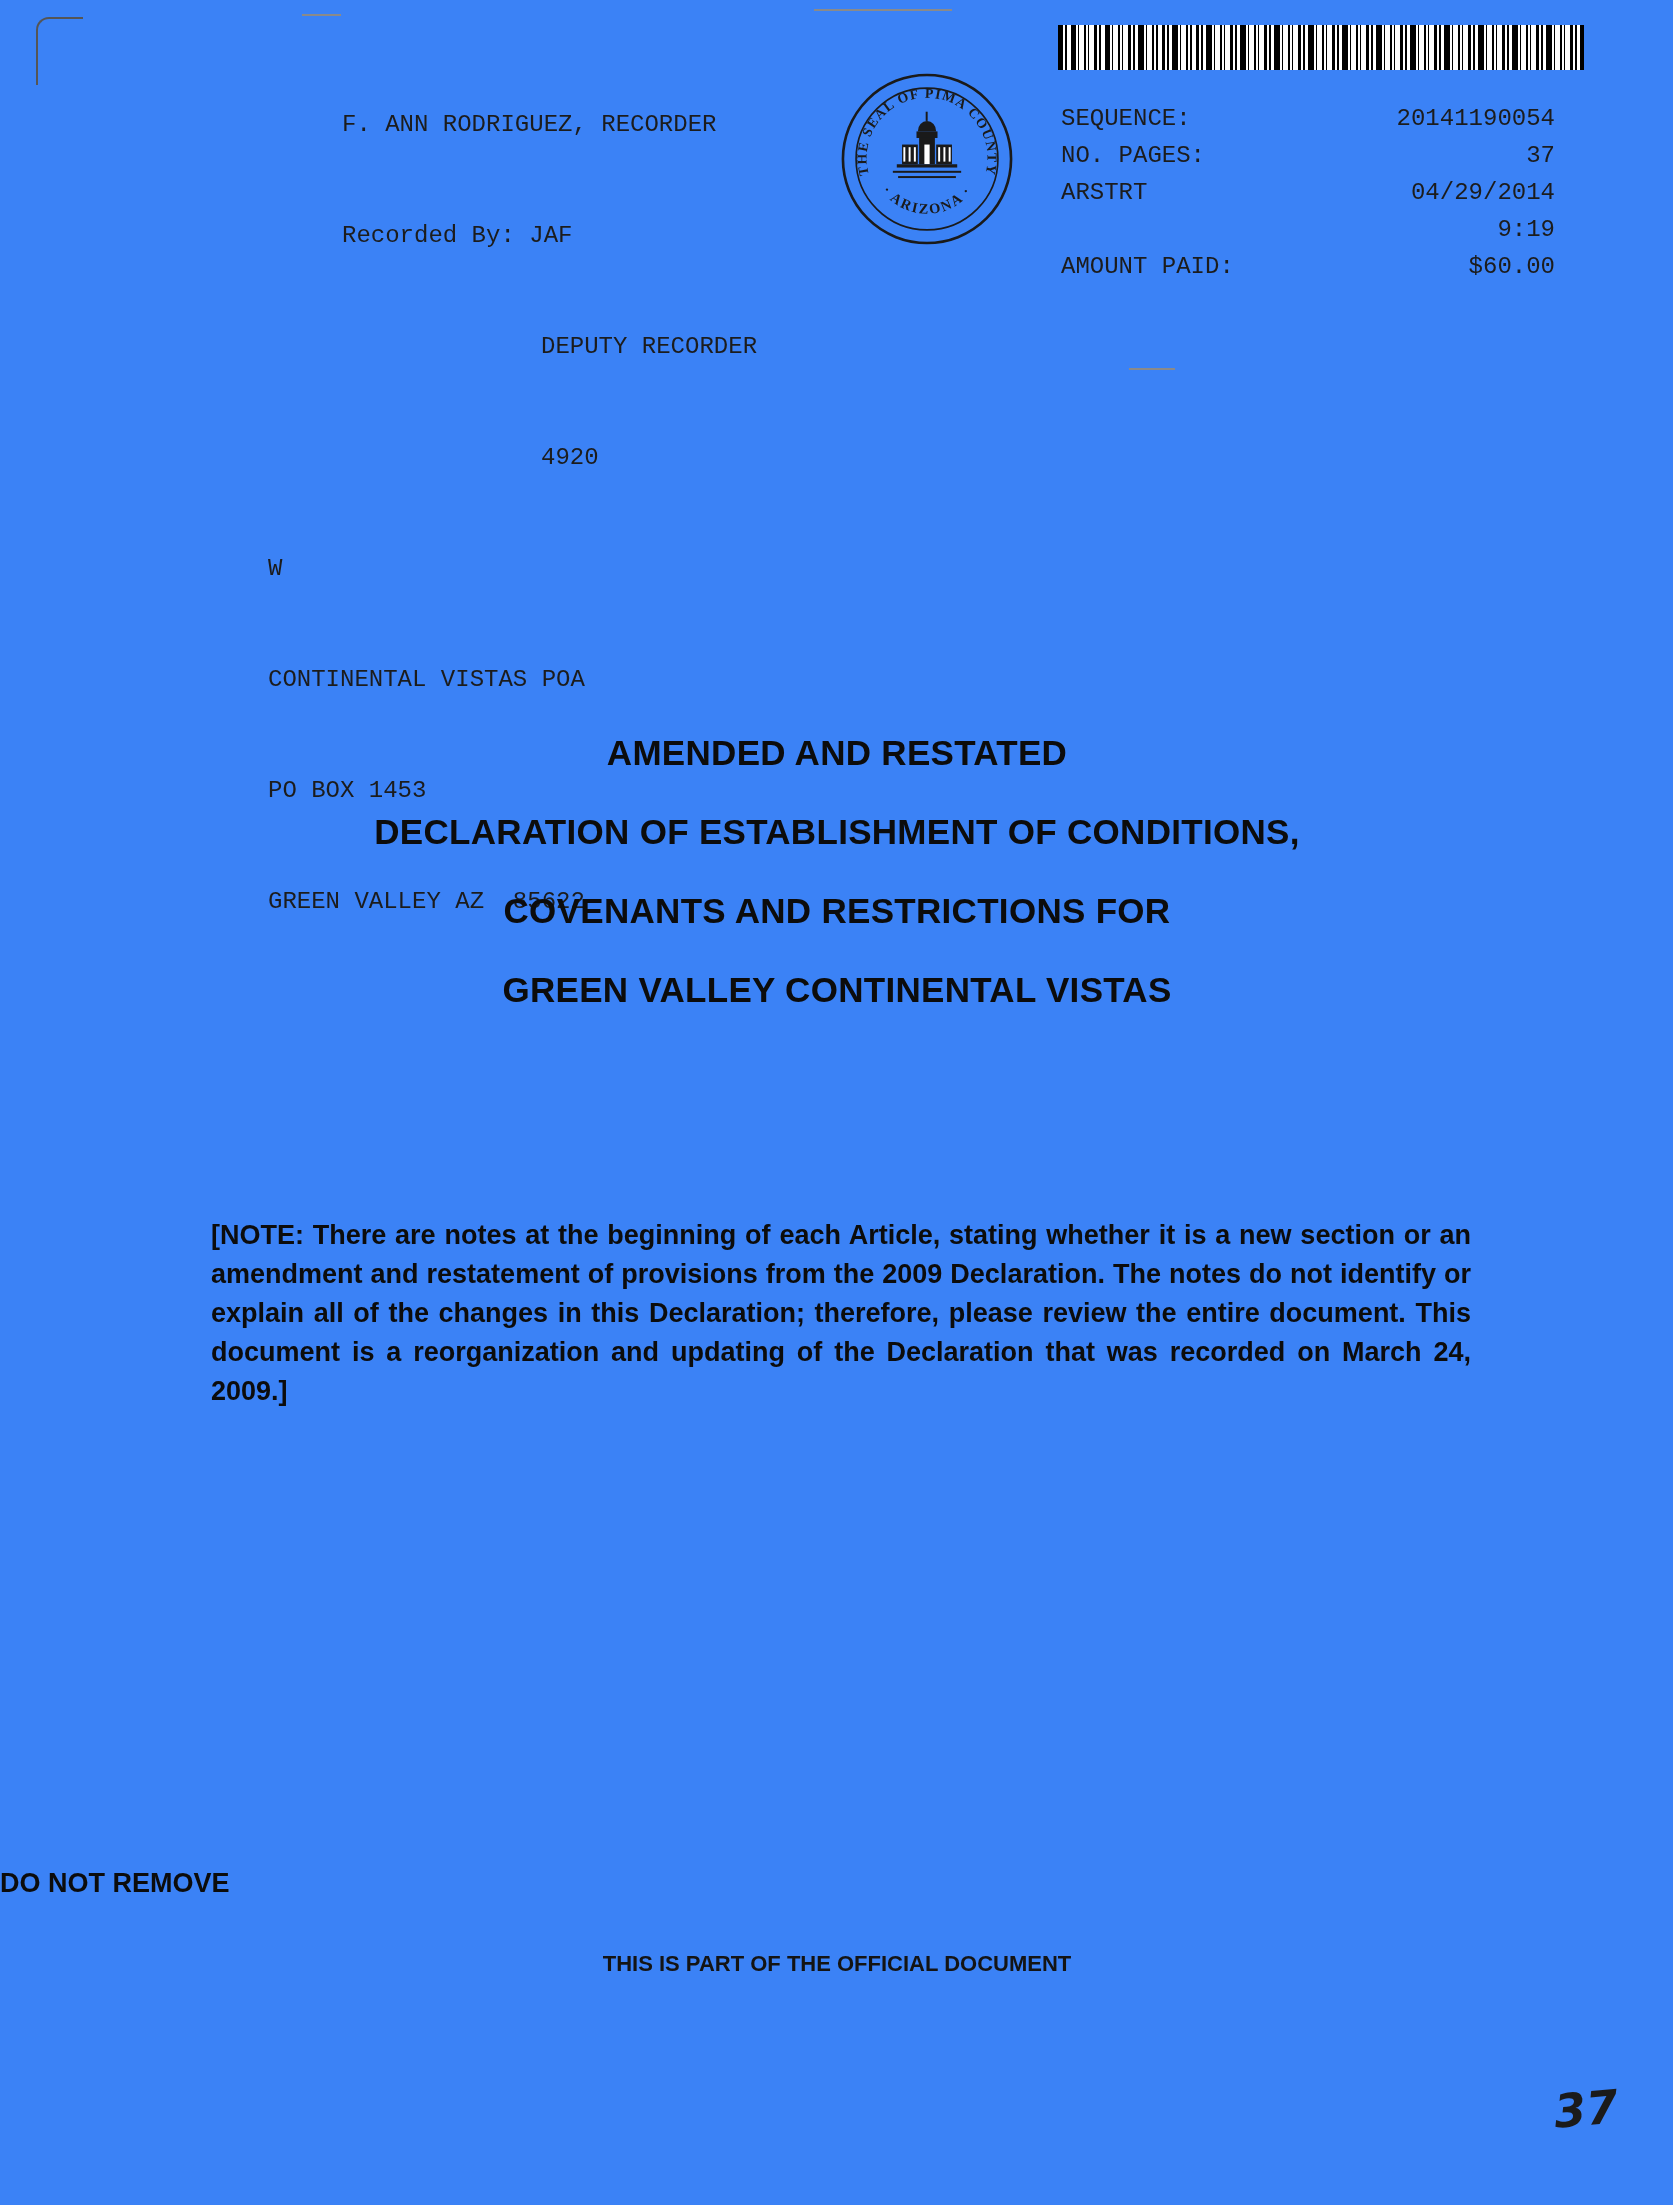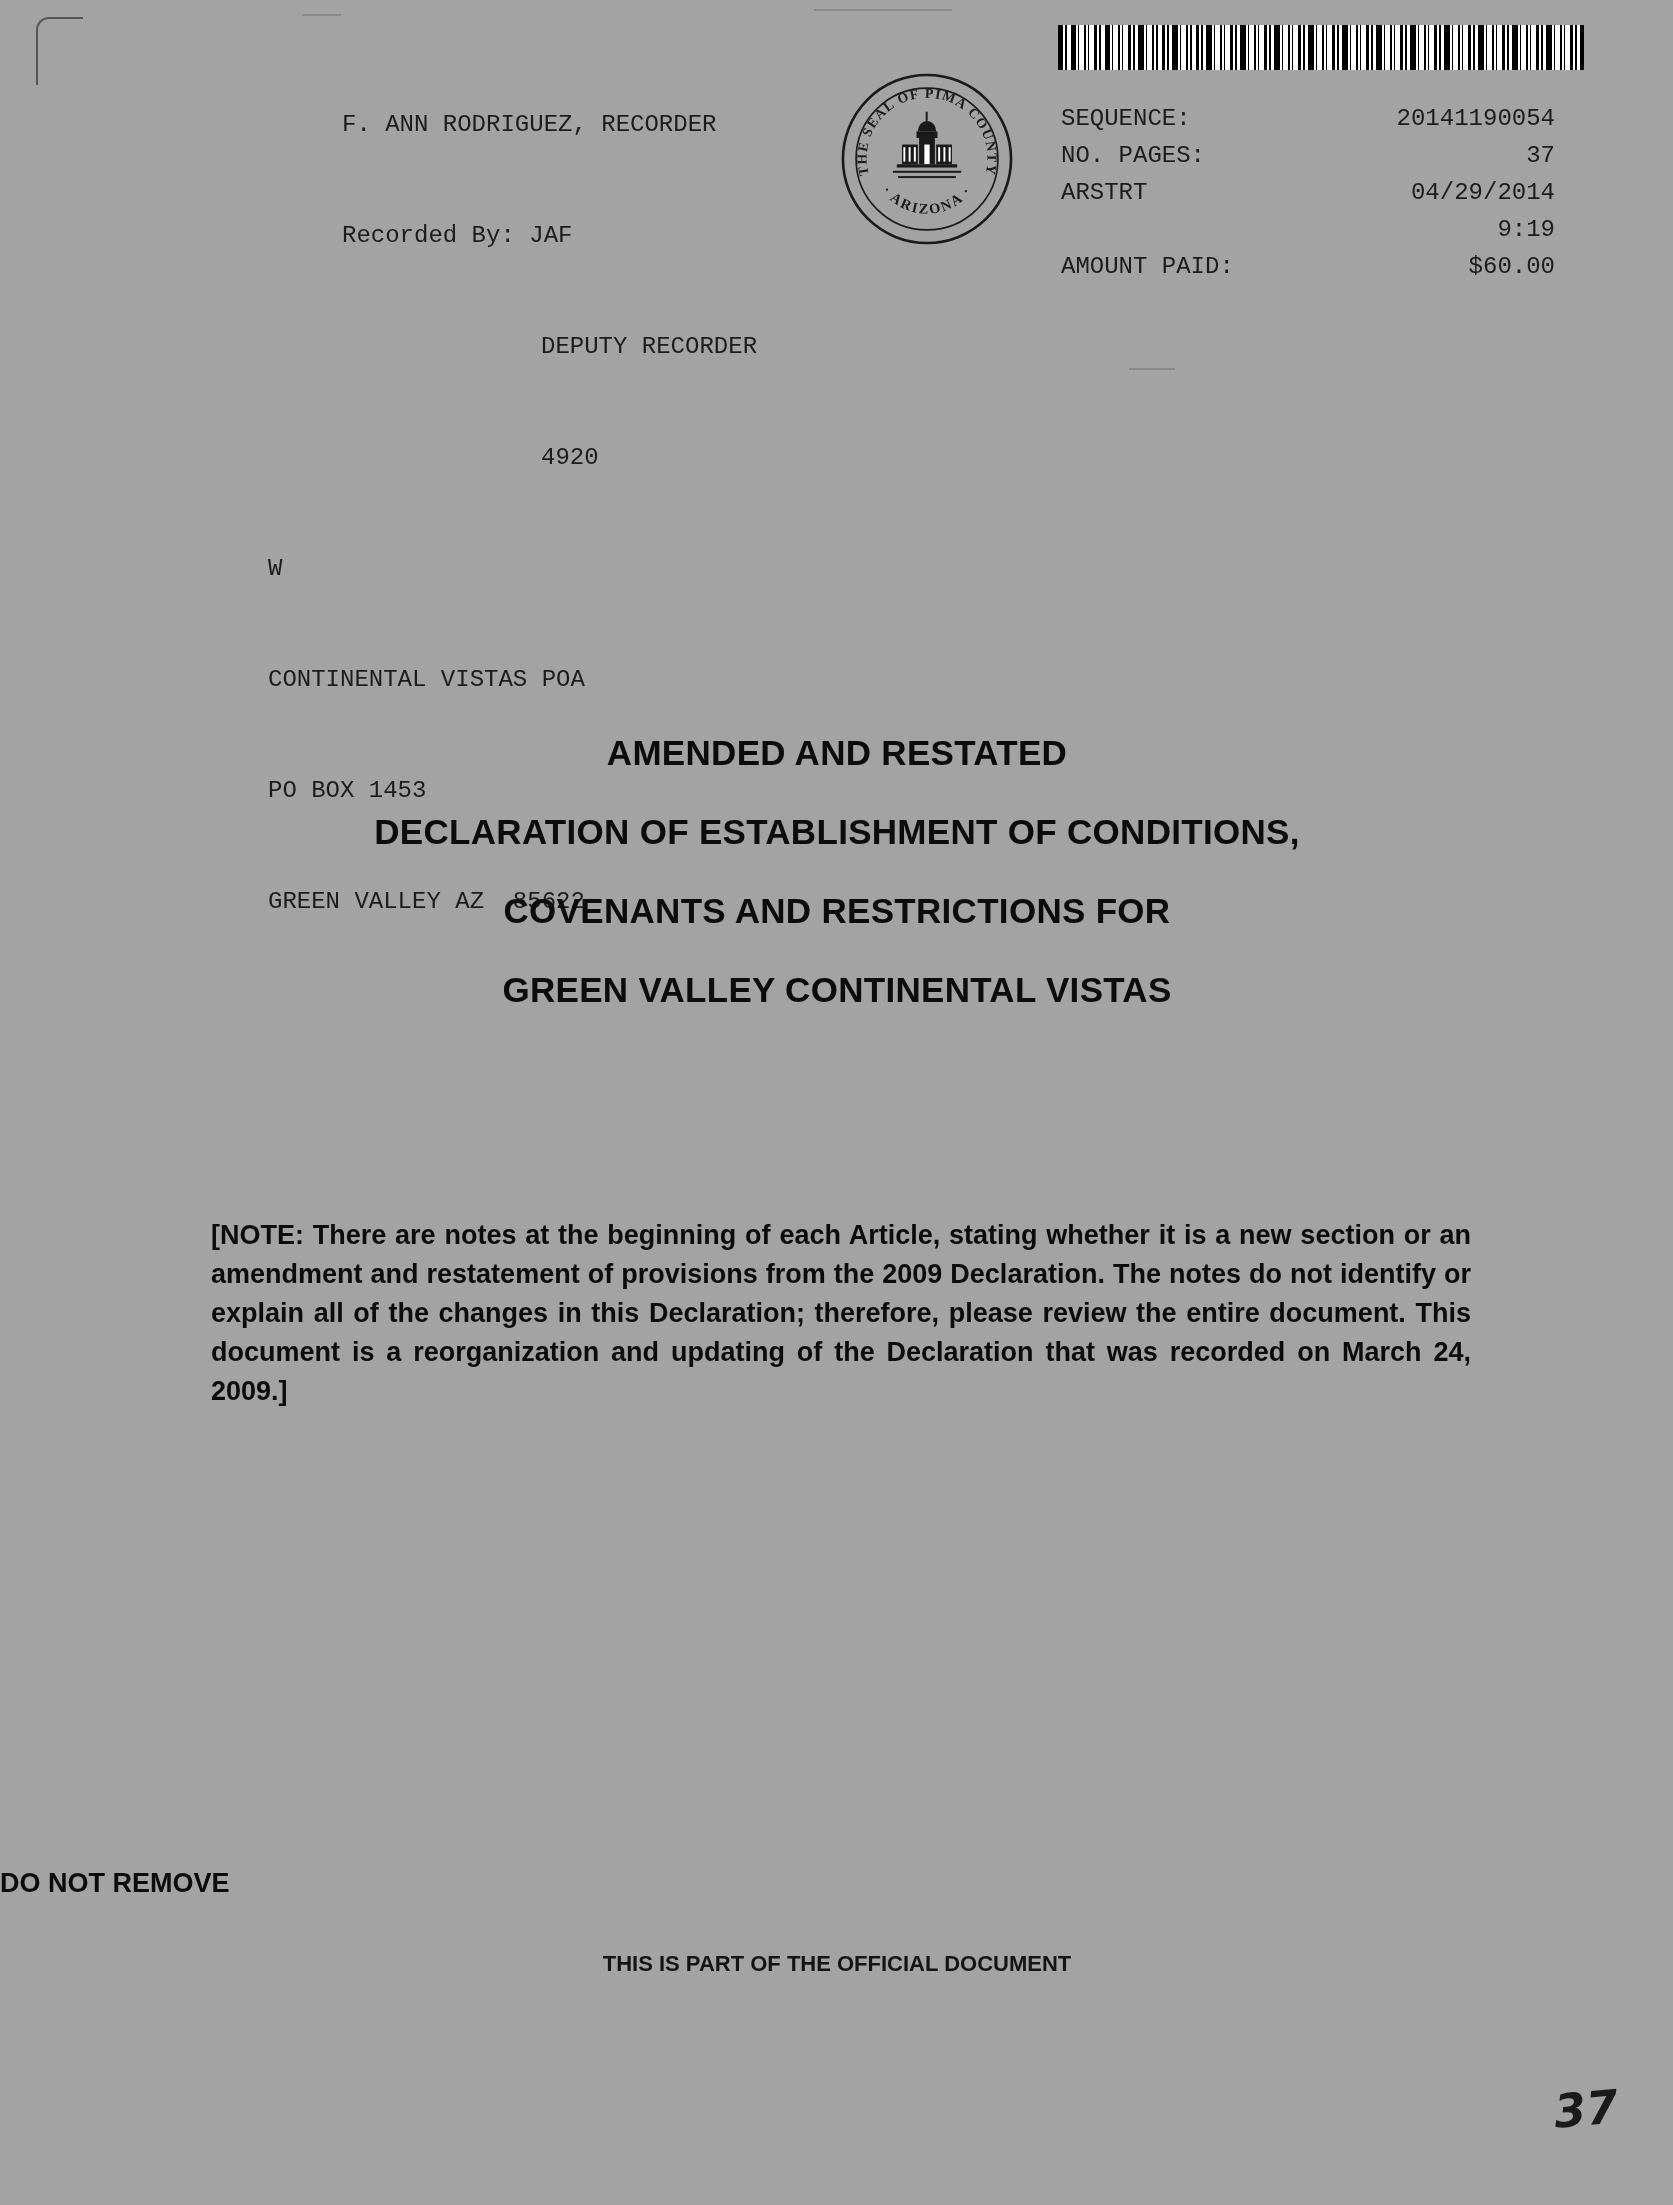--- a/index.html
+++ b/index.html
@@ -1,21 +1,21 @@
 <!DOCTYPE html>
 <html style="font-size:10.5px"><head>
 <meta charset="utf-8">
 <style>
   * { margin: 0; padding: 0; box-sizing: border-box; }
   html, body { background: #ffffff; }
   .page {
     position: relative;
     width: 1674px;
     height: 2205px;
-    background: #a3a3a3;
+    background: #3b82f6;
     font-family: "Liberation Sans", sans-serif;
     color: #111;
     overflow: hidden;
   }
   .mono { font-family: "Liberation Mono", monospace; }
 
   
   .corner-bracket {
     position: absolute;
     left: 36px; top: 17px;

